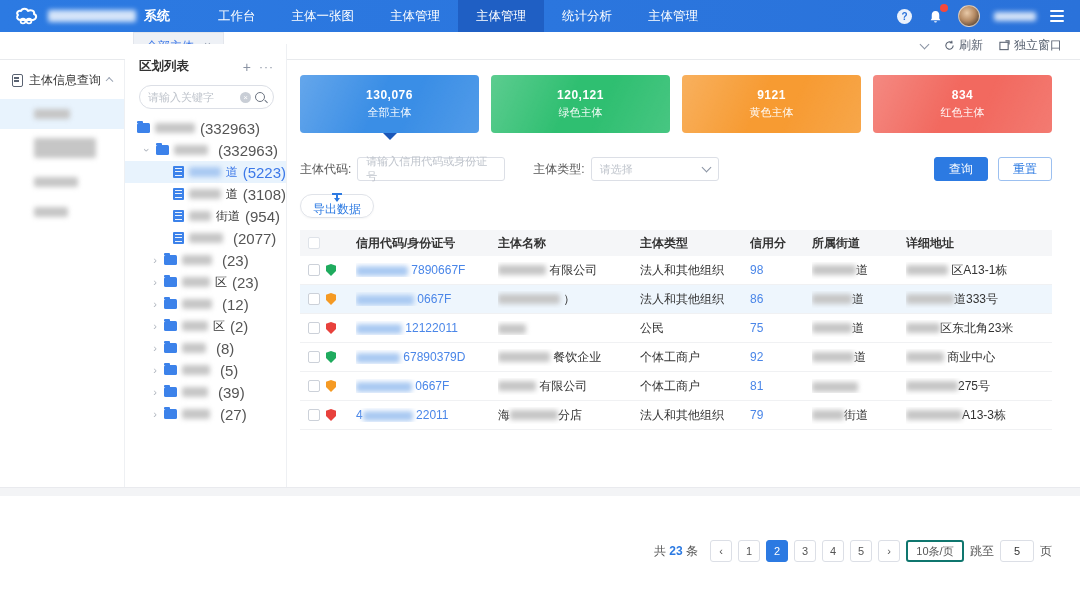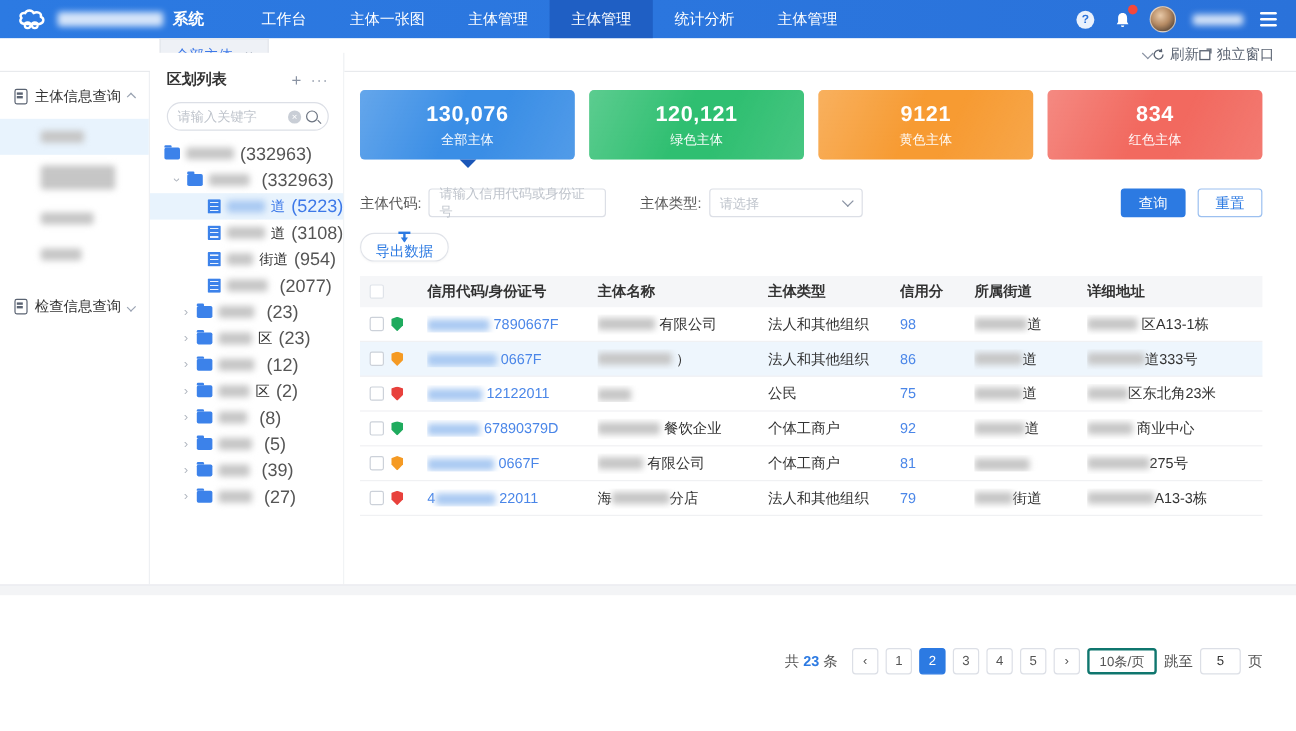--- a/index.html
+++ b/index.html
@@ -33,21 +33,21 @@
             background:radial-gradient(circle at 40% 35%, #e8c9a8 0%, #b58a63 45%, #5d4a3a 80%); border:1px solid rgba(255,255,255,.6); }
   .burger { display:flex; flex-direction:column; gap:3px; }
   .burger i { width:14px; height:2px; background:#fff; border-radius:1px; }
 
   
   .tabbar { position:absolute; left:0; top:32px; width:1080px; height:28px; background:#fff;
             border-bottom:1px solid #e8eaed; display:flex; align-items:center; }
   .tab { margin-left:133px; height:27px; background:#eef1f6; border:1px solid #e3e6ec; border-bottom:none;
          display:flex; align-items:center; gap:10px; padding:0 12px; color:#3c78e8; font-size:12px; cursor:pointer; }
   .tab .close { color:#9aa3b2; font-size:12px; }
-  .tab-tools { margin-left:auto; display:flex; align-items:center; gap:0; padding-right:18px; color:#5a6372; }
+  .tab-tools { margin-left:auto; display:flex; align-items:center; gap:16px; padding-right:18px; color:#5a6372; }
   .tab-tools .tool { display:flex; align-items:center; gap:4px; cursor:pointer; font-size:12px; }
   .chev-down { width:7px; height:7px; border-right:1.5px solid #8a93a3; border-bottom:1.5px solid #8a93a3;
                transform:rotate(45deg); display:inline-block; margin-top:-3px; }
 
   
   .sidebar { position:absolute; left:0; top:60px; width:125px; bottom:9px; background:#fff; border-right:1px solid #eef0f3; }
   .side-group { display:flex; align-items:center; gap:6px; padding:12px 10px 10px 12px; color:#333; font-size:12px; cursor:pointer; }
   .side-group .glabel { flex:1; white-space:nowrap; }
   .doc-ico { width:11px; height:13px; border:1.5px solid #5a6372; border-radius:2px; position:relative; flex:none; }
   .doc-ico::before { content:""; position:absolute; left:1px; top:2px; width:5px; height:1.5px; background:#5a6372; box-shadow:0 3px 0 #5a6372; }
@@ -85,21 +85,21 @@
 
   
   .main { position:absolute; left:287px; top:60px; right:0; bottom:9px; background:#fff; }
 
   .cards { position:absolute; left:13px; top:15px; right:28px; height:58px; display:flex; gap:12px; }
   .card { flex:1; border-radius:4px; color:#fff; display:flex; flex-direction:column; align-items:center;
           justify-content:center; gap:3px; position:relative; overflow:visible; cursor:pointer; }
   .card::before { content:""; position:absolute; inset:0; border-radius:4px;
           background:linear-gradient(115deg, rgba(255,255,255,.22), rgba(255,255,255,0) 45%),
                      linear-gradient(295deg, rgba(255,255,255,.12), rgba(255,255,255,0) 40%); }
-  .card .num { font-size:18px; font-weight:bold; z-index:1; letter-spacing:.5px; }
+  .card .num { font-size:12px; font-weight:bold; z-index:1; letter-spacing:.5px; }
   .card .lbl { font-size:11px; z-index:1; opacity:.95; }
   .card.selected::after { content:""; position:absolute; bottom:-7px; left:50%; margin-left:-7px;
           border-left:7px solid transparent; border-right:7px solid transparent; border-top:7px solid #1b57b8; }
 
   .filters { position:absolute; left:13px; top:96px; right:28px; height:26px; display:flex; align-items:center; }
   .f-label { color:#555; margin-right:6px; }
   .f-input { width:128px; height:24px; border:1px solid #dcdfe6; border-radius:3px; background:#fff;
              display:flex; align-items:center; padding:0 8px; color:#bfc4cc; font-size:11px; }
   .f-group { display:flex; align-items:center; margin-right:28px; }
   .f-select { width:128px; height:24px; border:1px solid #dcdfe6; border-radius:3px; background:#fff;
@@ -232,25 +232,20 @@
       </div>
     <div class="side-item" style="height:38px">
         <span class="blur" style="width:62px;height:20px"></span>
       </div>
     <div class="side-item">
         <span class="blur" style="width:44px"></span>
       </div>
     <div class="side-item">
         <span class="blur" style="width:34px"></span>
       </div>
-    <div class="side-group" style="margin-top:8px">
-      <span class="doc-ico"></span>
-      <span class="glabel">检查信息查询</span>
-      <span class="caret-dn"></span>
-    </div>
   </div>
 
   <div class="treepanel">
     <div class="tree-head">
       <span class="tree-title">区划列表</span>
       <span class="plus">+</span>
       <span class="dots">···</span>
     </div>
     <div class="tree-search">
       <span class="ph">请输入关键字</span>

